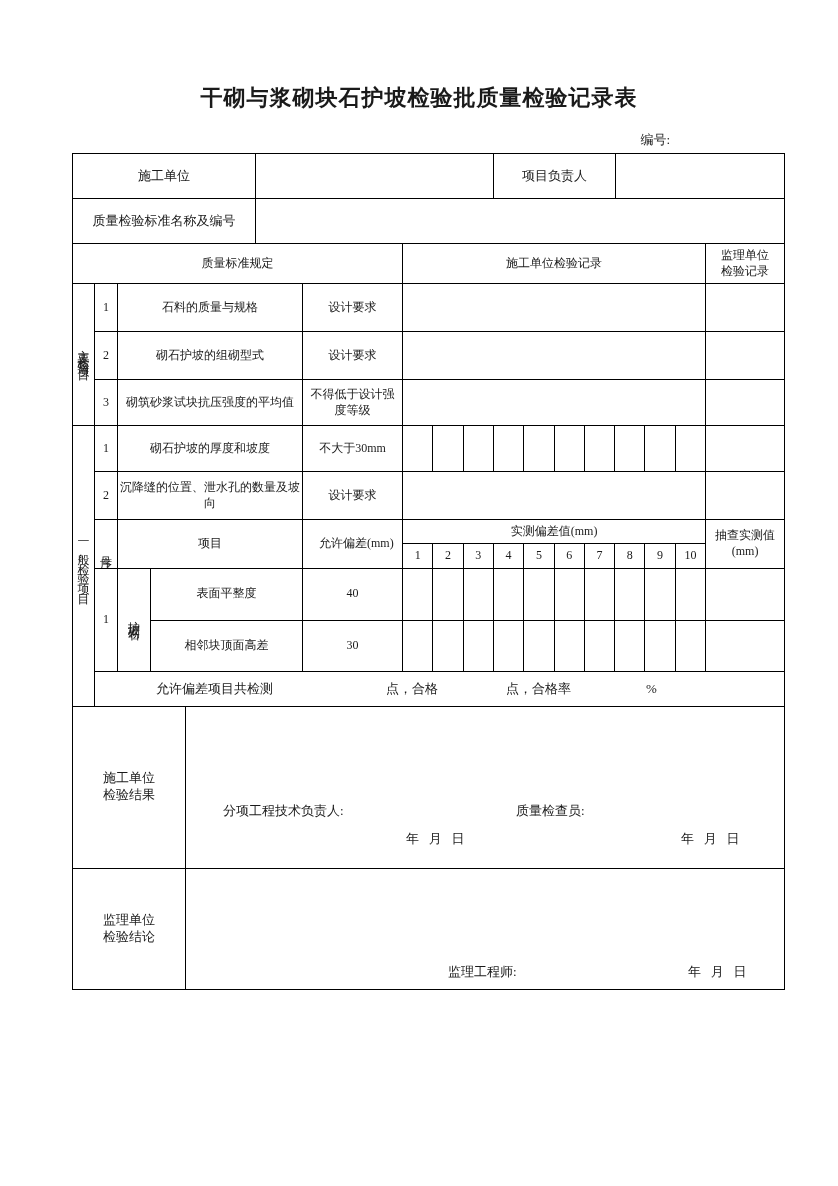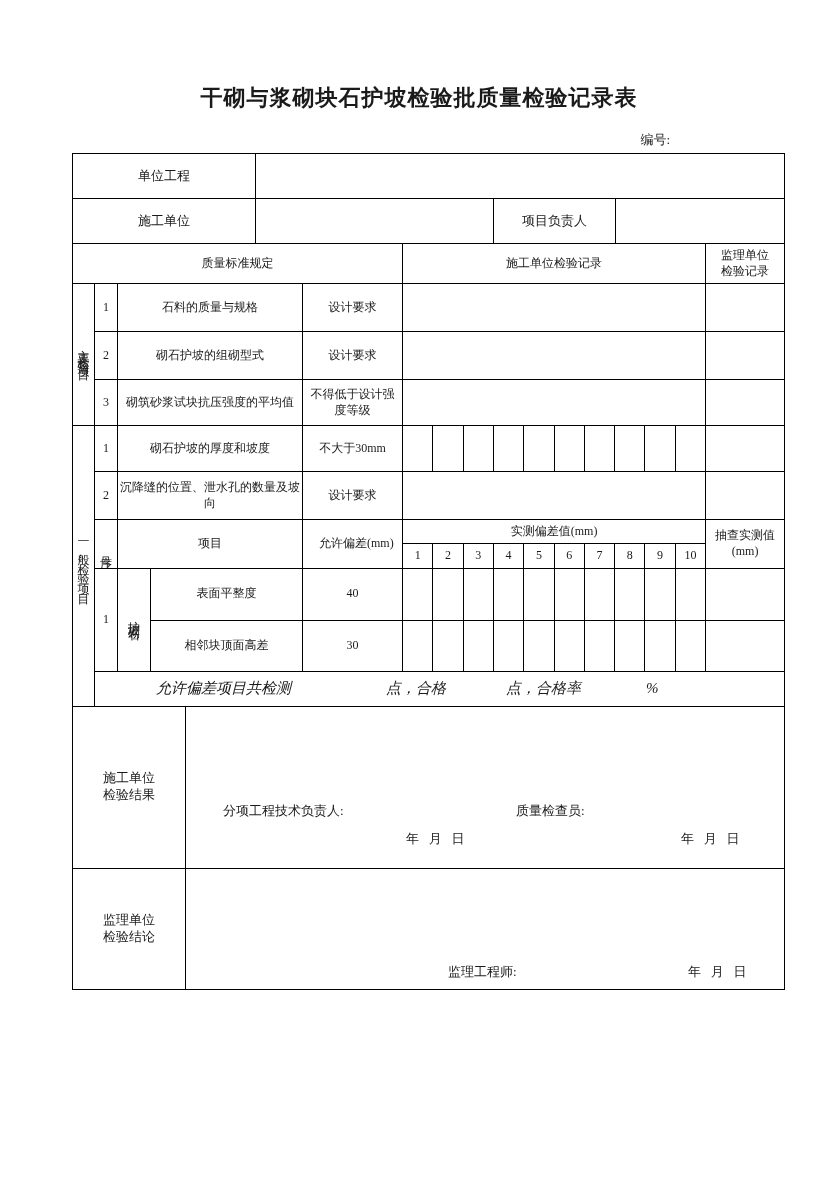--- a/index.html
+++ b/index.html
@@ -27,21 +27,21 @@
     writing-mode:vertical-lr; text-orientation:upright;
     margin:0 auto; line-height:1; display:inline-block;
   }
   .ls10 { letter-spacing:10px; }
   .ls4  { letter-spacing:4px; }
   .ls3  { letter-spacing:3px; }
   .r45{height:45px} .r40{height:40px} .r48{height:48px} .r46{height:46px}
   .r21{height:21px} .r22{height:22px} .r52{height:52px} .r51{height:51px}
   .r35{height:35px} .r162{height:162px} .r121{height:121px}
   .summary-cell { position:relative; text-align:left; }
-  .summary-cell span { position:absolute; top:50%; transform:translateY(-50%); white-space:pre; font-size:15px;font-style:italic; }
+  .summary-cell span { position:absolute; top:50%; transform:translateY(-50%); white-space:pre; font-size:13px; }
   .footer-cell { position:relative; text-align:left; }
   .footer-cell span { position:absolute; white-space:pre; font-size:13px; }
   .sig-label { font-size:13px; }
 </style>
 </head>
 <body>
 
 <div class="page">
 
   <div class="title">干砌与浆砌块石护坡检验批质量检验记录表</div>
@@ -50,29 +50,29 @@
   <div class="tables">
 
     <table class="info">
       <colgroup>
         <col style="width:183px">
           <col style="width:238px">
           <col style="width:122px">
           <col style="width:169px">
       </colgroup>
       <tbody>
-          <tr class="r45">
-        <td>单位工程</td>
-        <td colspan="3"></td>
-      </tr>
       <tr class="r45">
         <td>施工单位</td>
         <td></td>
         <td>项目负责人</td>
         <td></td>
+      </tr>
+      <tr class="r45">
+        <td>质量检验标准名称及编号</td>
+        <td colspan="3"></td>
       </tr>
     </tbody>
       </table>
 
     <table>
       <colgroup>
         <col style="width:22px">
           <col style="width:23px">
           <col style="width:33px">
           <col style="width:152px">

